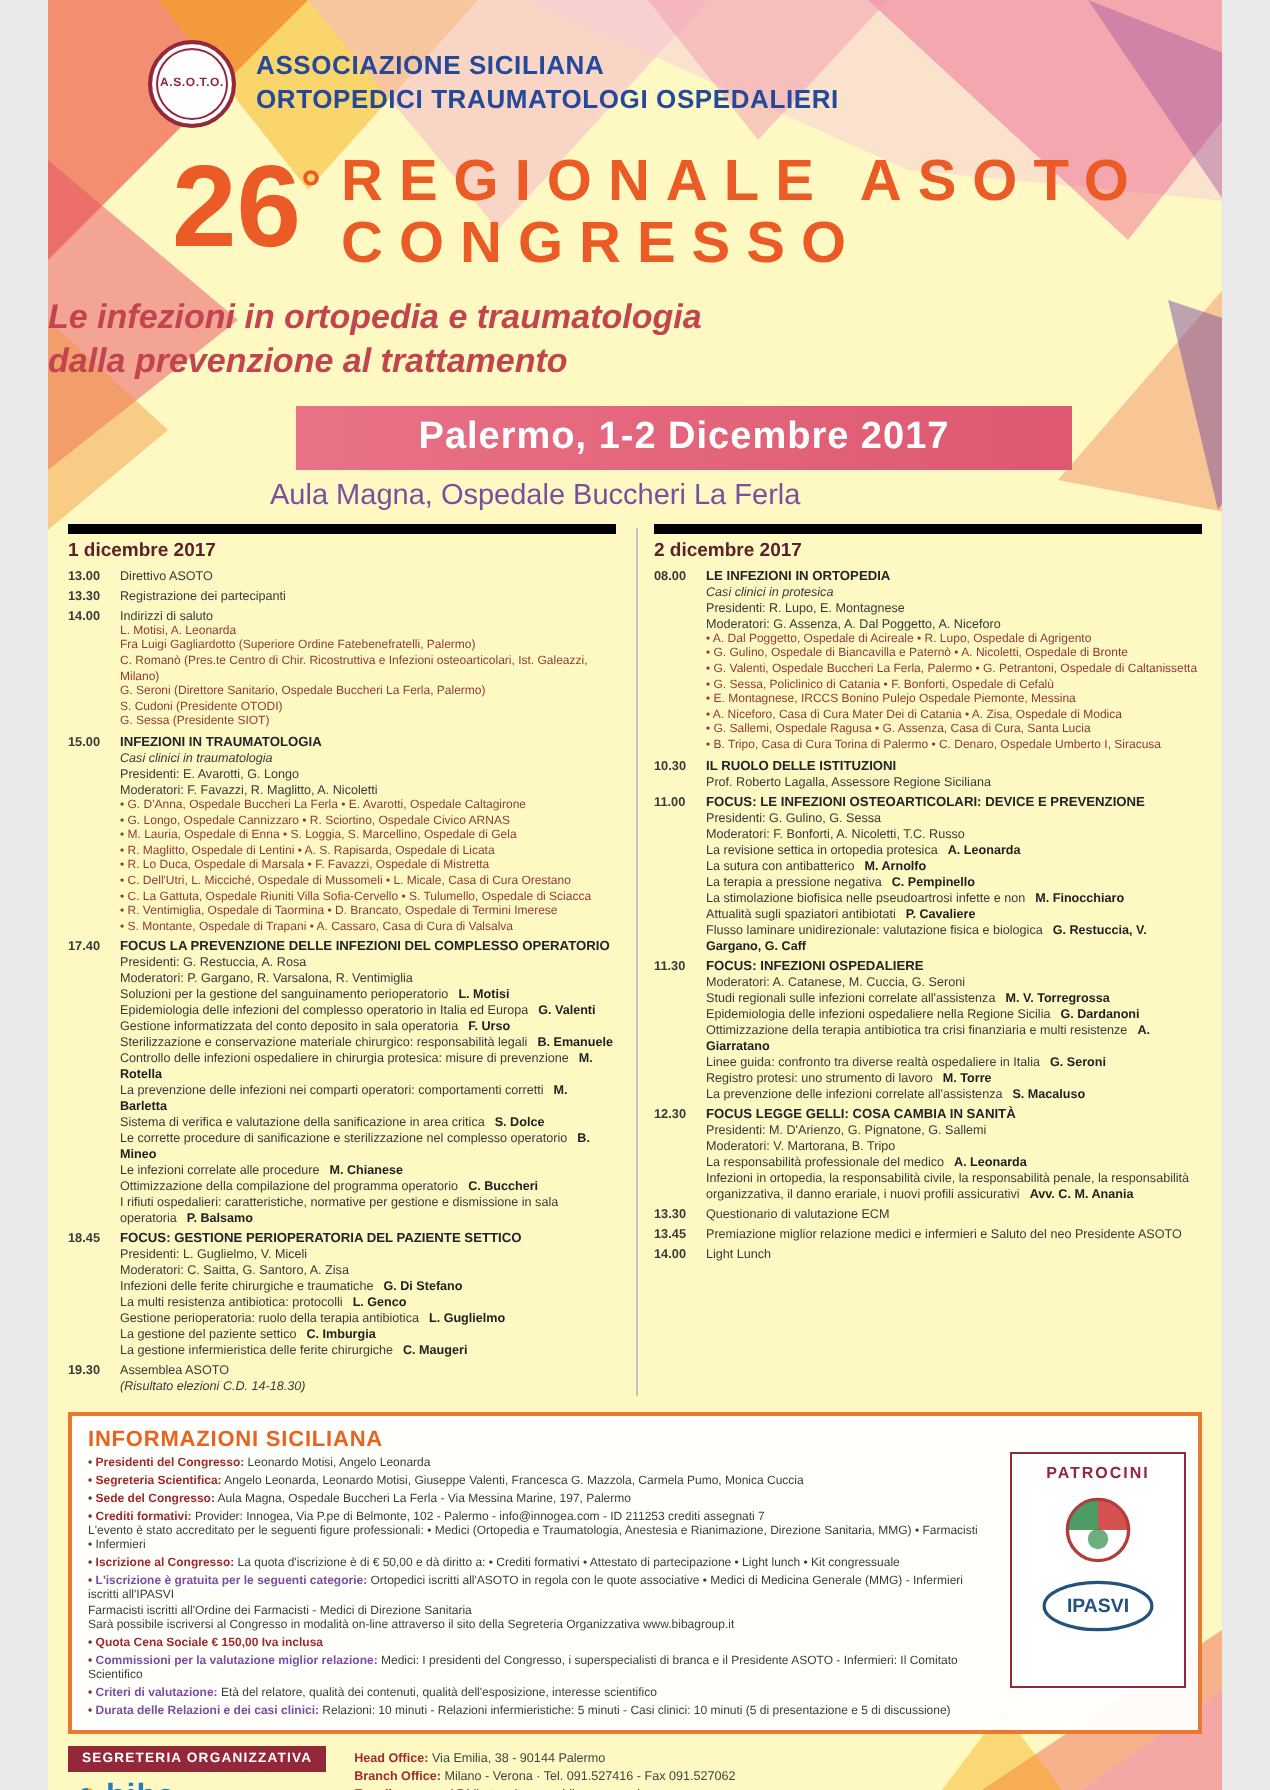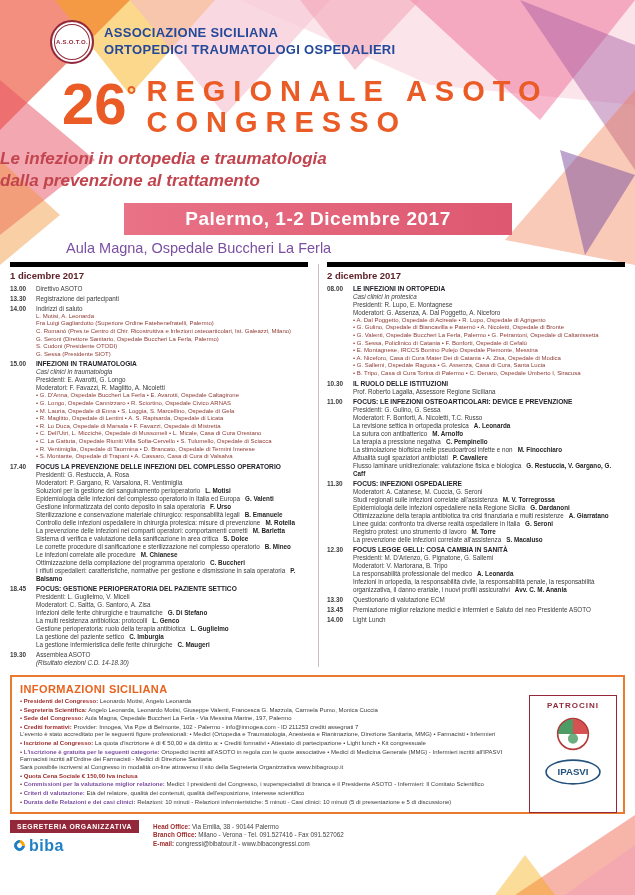--- a/index.html
+++ b/index.html
@@ -1,19 +1,19 @@
 <!DOCTYPE html>
 <html><head>
 <meta charset="utf-8">
 <style>
   * { box-sizing: border-box; }
   body { margin:0; background:#e9e9e9; }
   .page {
-    width:635px; height:895px; margin:0 auto; position:relative; overflow:hidden;
-    background:#ffffff; font-family:"Liberation Sans", sans-serif; color:#3a3a3a;
+    width:587px; height:895px; margin:0 auto; position:relative; overflow:hidden;
+    background:#fef9c3; font-family:"Liberation Sans", sans-serif; color:#3a3a3a;
   }
   .deco { position:absolute; z-index:0; pointer-events:none; }
   .deco-top { top:0; left:0; }
   .deco-bottom { bottom:0; right:0; }
 
   
   .header { position:relative; z-index:2; }
   .assoc-row { padding:20px 0 0 50px; display:flex; align-items:center; gap:10px; }
   .logo-badge {
     width:44px; height:44px; border-radius:50%; background:#fff;
@@ -28,21 +28,21 @@
   .congress-num .deg { font-size:25px; vertical-align:super; }
   .title-lines { margin-left:10px; color:#EA5B25; font-weight:800; font-size:29px; letter-spacing:8px; line-height:1.08; }
 
   .subtitle { margin-top:9px; font-size:17px; font-weight:bold; font-style:italic; color:#C2444E; line-height:1.3; }
 
   .date-band {
     margin:11px 0 0 124px; width:388px; padding:5px 0; text-align:center;
     color:#fff; font-weight:bold; font-size:19px; letter-spacing:.5px;
     background:linear-gradient(90deg,#E97287,#DD5870);
   }
-  .venue { padding-left:66px; margin-top:5px; font-size:14.5px; color:#7B4FA0; }
+  .venue { padding-left:111px; margin-top:5px; font-size:14.5px; color:#7B4FA0; }
 
   
   .program { display:flex; margin:6px 10px 0; position:relative; z-index:1; }
   .program::before { content:""; position:absolute; left:50%; top:2px; bottom:2px; width:1px; background:#cbbfc1; }
   .day { flex:1; min-width:0; }
   .day:first-child { padding-right:9px; }
   .day:last-child  { padding-left:10px; }
   .day-title { font-size:9.5px; font-weight:bold; color:#5d2129; border-top:5px solid #000000; padding-top:3px; margin:0 0 4px; }
   .entry { display:flex; margin-bottom:2px; }
   .time { width:26px; flex-shrink:0; font-size:6.4px; font-weight:bold; color:#3a3a3a; line-height:8px; }

